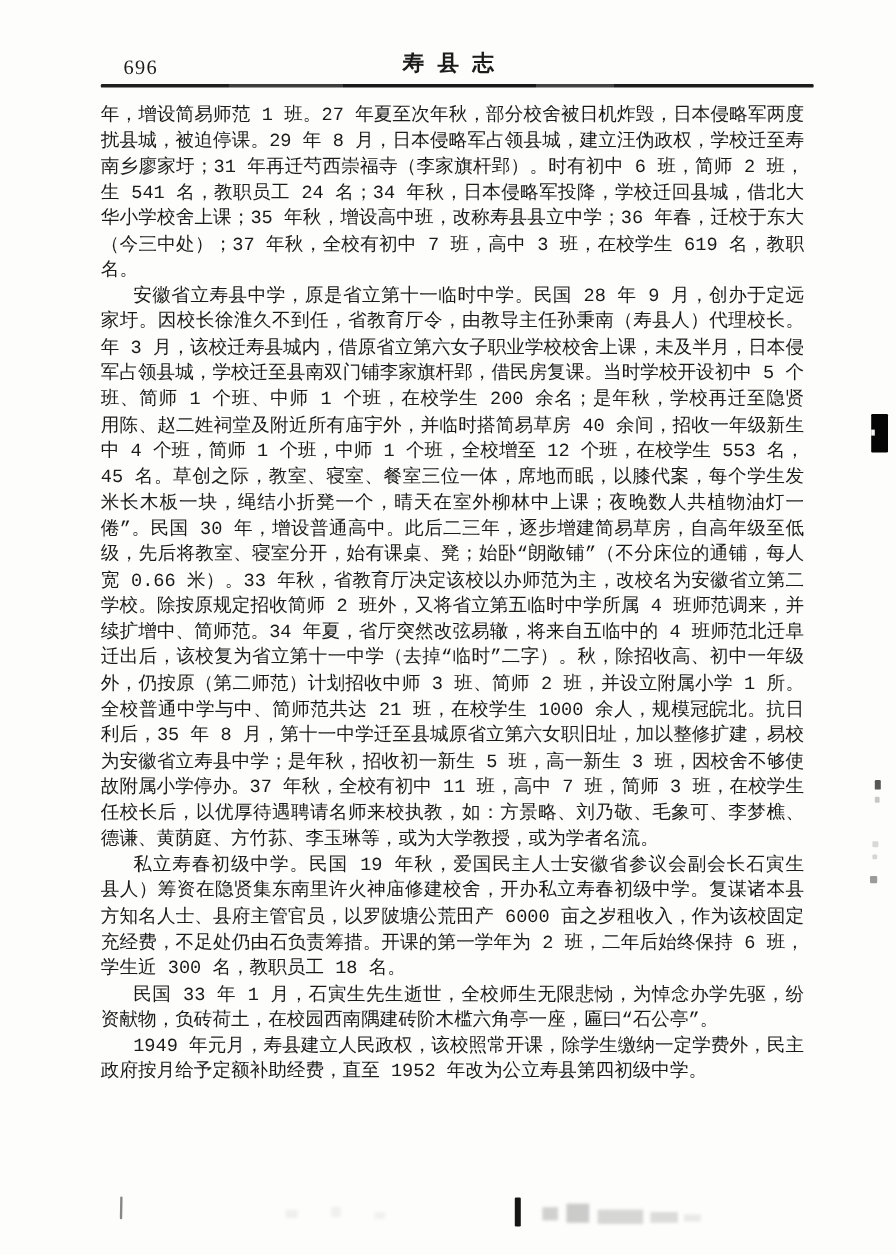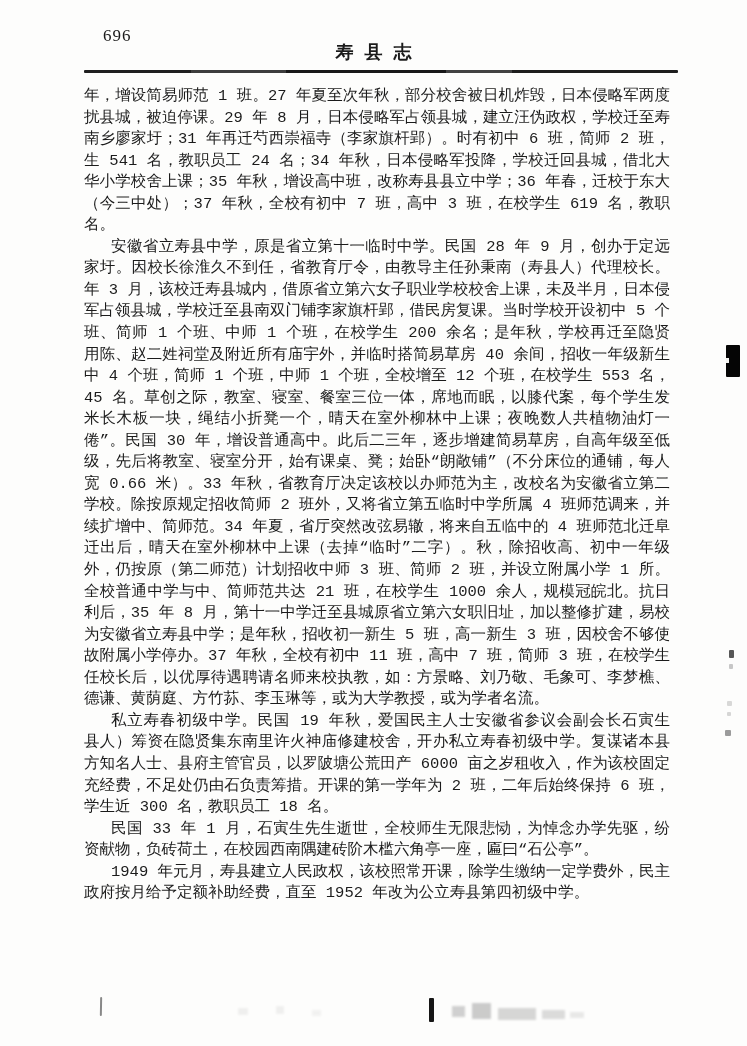--- a/index.html
+++ b/index.html
@@ -7,21 +7,21 @@
     width:747px; height:1046px;
     background:#ffffff;
     font-family:"Liberation Serif","DejaVu Serif",serif;
     color:#1b1b1b;
     position:relative;
     overflow:hidden;
   }
   .page { position:absolute; inset:0; background:#fdfdfc; }
 
   .pagenum {
-    position:absolute; left:103px; top:26px;
+    position:absolute; left:103px; top:47px;
     font-size:17px; letter-spacing:1px;
   }
   .title {
     position:absolute; left:0; top:40px; width:747px;
     text-align:center; font-weight:700; font-size:18px;
     letter-spacing:11px; text-indent:11px;
   }
   .rule {
     position:absolute; left:84px; top:70px; width:594px; height:3px;
     background:linear-gradient(90deg,#1f1f1f 0 18%, #3d3d3d 18% 34%, #181818 34% 61%, #424242 61% 72%, #1d1d1d 72% 100%);
@@ -94,21 +94,21 @@
       <div class="line">班、简师 1 个班、中师 1 个班，在校学生 200 余名；是年秋，学校再迁至隐贤集，除借</div>
       <div class="line">用陈、赵二姓祠堂及附近所有庙宇外，并临时搭简易草房 40 余间，招收一年级新生初</div>
       <div class="line">中 4 个班，简师 1 个班，中师 1 个班，全校增至 12 个班，在校学生 553 名，教职员工</div>
       <div class="line">45 名。草创之际，教室、寝室、餐室三位一体，席地而眠，以膝代案，每个学生发 0.7</div>
       <div class="line">米长木板一块，绳结小折凳一个，晴天在室外柳林中上课；夜晚数人共植物油灯一盏，</div>
       <div class="line">倦”。民国 30 年，增设普通高中。此后二三年，逐步增建简易草房，自高年级至低年</div>
       <div class="line">级，先后将教室、寝室分开，始有课桌、凳；始卧“朗敞铺”（不分床位的通铺，每人</div>
       <div class="line">宽 0.66 米）。33 年秋，省教育厅决定该校以办师范为主，改校名为安徽省立第二师范</div>
       <div class="line">学校。除按原规定招收简师 2 班外，又将省立第五临时中学所属 4 班师范调来，并拟继</div>
       <div class="line">续扩增中、简师范。34 年夏，省厅突然改弦易辙，将来自五临中的 4 班师范北迁阜阳。</div>
-      <div class="line">迁出后，晴天在室外柳林中上课（去掉“临时”二字）。秋，除招收高、初中一年级</div>
+      <div class="line">迁出后，该校复为省立第十一中学（去掉“临时”二字）。秋，除招收高、初中一年级</div>
       <div class="line">外，仍按原（第二师范）计划招收中师 3 班、简师 2 班，并设立附属小学 1 所。于是，</div>
       <div class="line">全校普通中学与中、简师范共达 21 班，在校学生 1000 余人，规模冠皖北。抗日战争胜</div>
       <div class="line">利后，35 年 8 月，第十一中学迁至县城原省立第六女职旧址，加以整修扩建，易校名</div>
       <div class="line">为安徽省立寿县中学；是年秋，招收初一新生 5 班，高一新生 3 班，因校舍不够使用，</div>
       <div class="line">故附属小学停办。37 年秋，全校有初中 11 班，高中 7 班，简师 3 班，在校学生 920 余</div>
       <div class="line">任校长后，以优厚待遇聘请名师来校执教，如：方景略、刘乃敬、毛象可、李梦樵、光</div>
       <div class="line lastline">德谦、黄荫庭、方竹荪、李玉琳等，或为大学教授，或为学者名流。</div>
       <div class="line indent">私立寿春初级中学。民国 19 年秋，爱国民主人士安徽省参议会副会长石寅生（寿</div>
       <div class="line">县人）筹资在隐贤集东南里许火神庙修建校舍，开办私立寿春初级中学。复谋诸本县地</div>
       <div class="line">方知名人士、县府主管官员，以罗陂塘公荒田产 6000 亩之岁租收入，作为该校固定补</div>

